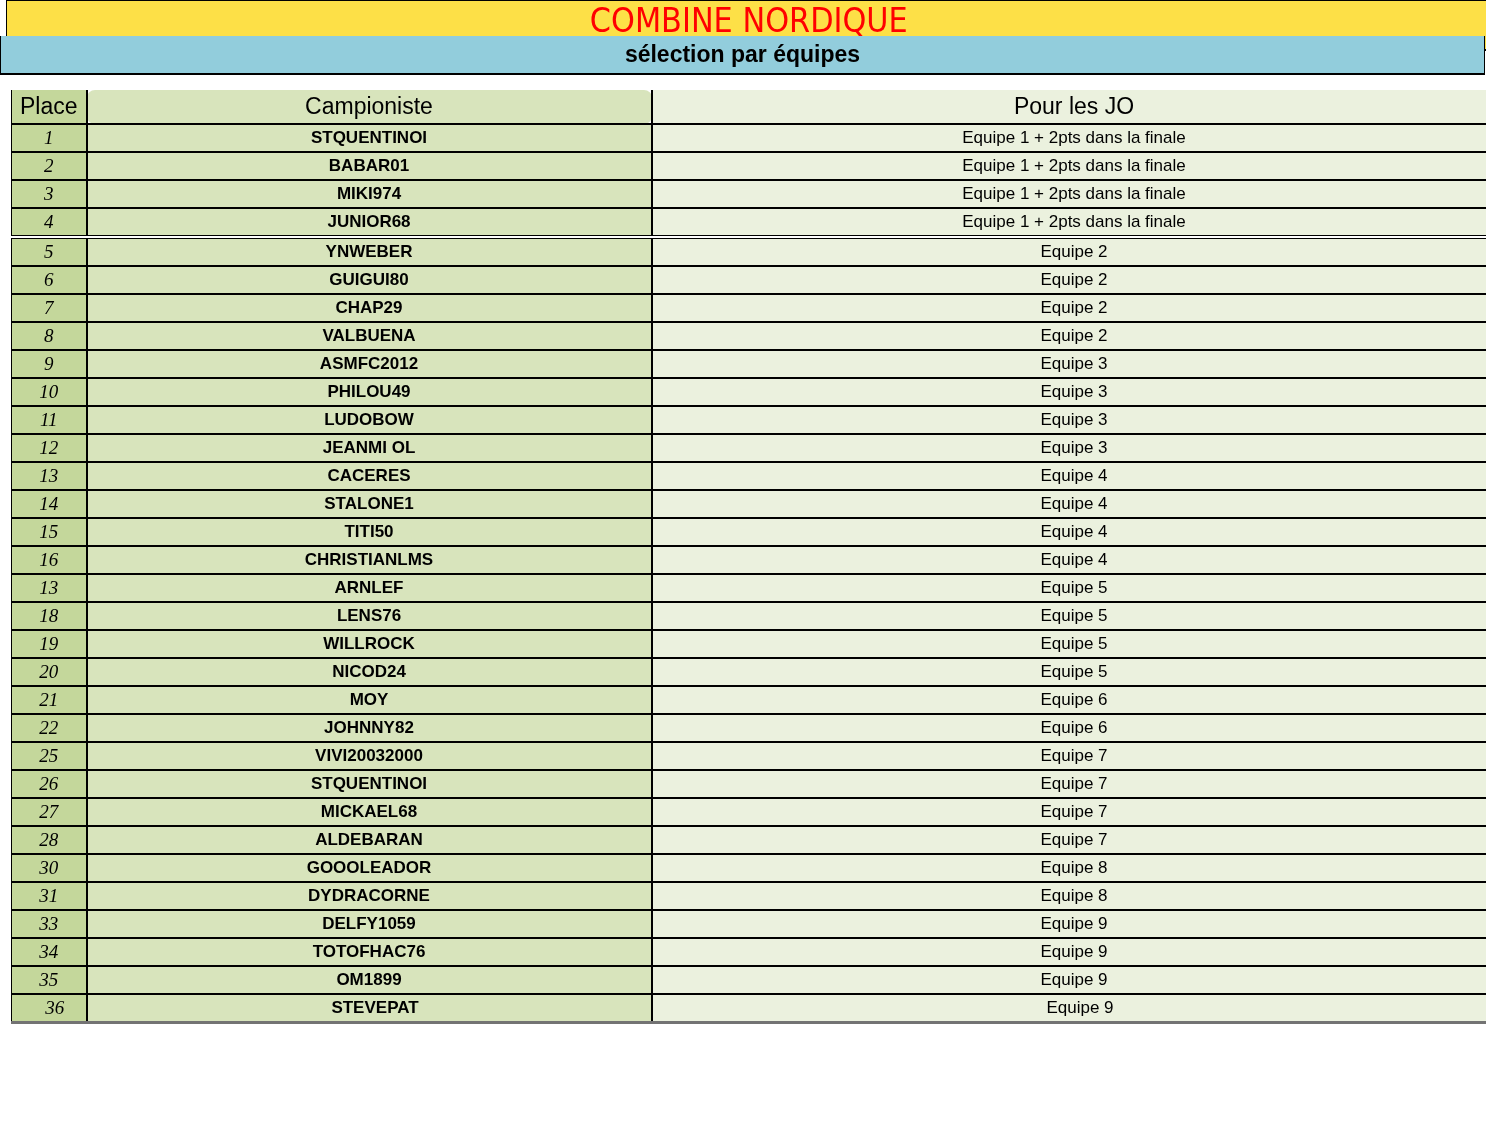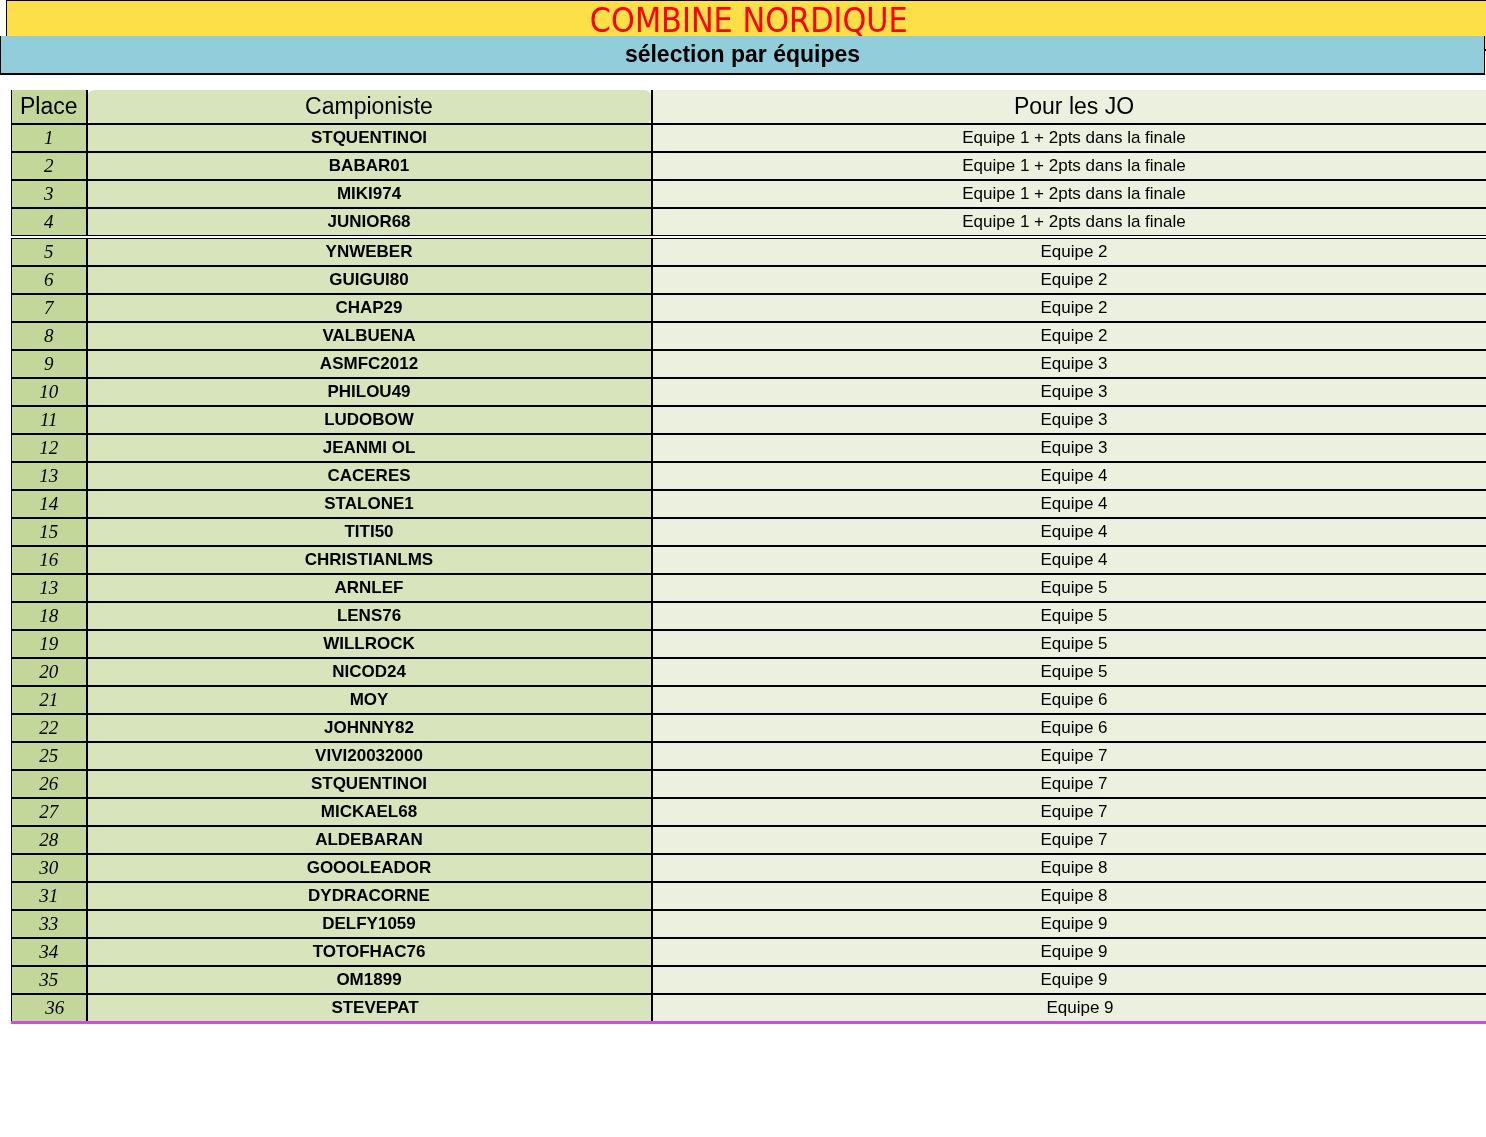--- a/index.html
+++ b/index.html
@@ -29,21 +29,21 @@
        border-bottom: 2px solid #000; }
   th.c-place { background: #c4d79b; border-left: 1px solid #000; border-right: 2px solid #000; }
   th.c-name { background: #d8e4bc; border-right: 2px solid #000; border-radius: 8px; }
   th.c-jo { background: #ebf1de; border-right: 2px solid #000; }
   td { height: 26px; border-bottom: 2px solid #000; font-size: 17px; color: #000; }
   td.c-place { background: #c4d79b; border-left: 1px solid #000; border-right: 2px solid #000; font-style: italic;
                font-family: "Liberation Serif", serif; font-size: 19px; }
   td.c-name { background: #d8e4bc; border-right: 2px solid #000; font-weight: bold; font-family: "Liberation Sans", sans-serif; }
   td.c-jo { background: #ebf1de; border-right: 2px solid #000; font-family: "Liberation Sans", sans-serif; }
   tr.group-break td { border-bottom: 4px double #000; }
-  tr.last td { border-bottom: 3px solid #d946ef; padding-left: 12px; }
+  tr.last td { border-bottom: 3px solid #737373; padding-left: 12px; }
 </style>
 </head>
 <body>
 
 <div class="sheet">
   <div class="title-bar">
     <span>COMBINE NORDIQUE</span>
   </div>
   <div class="subtitle-bar">
     <span>sélection par équipes</span>

